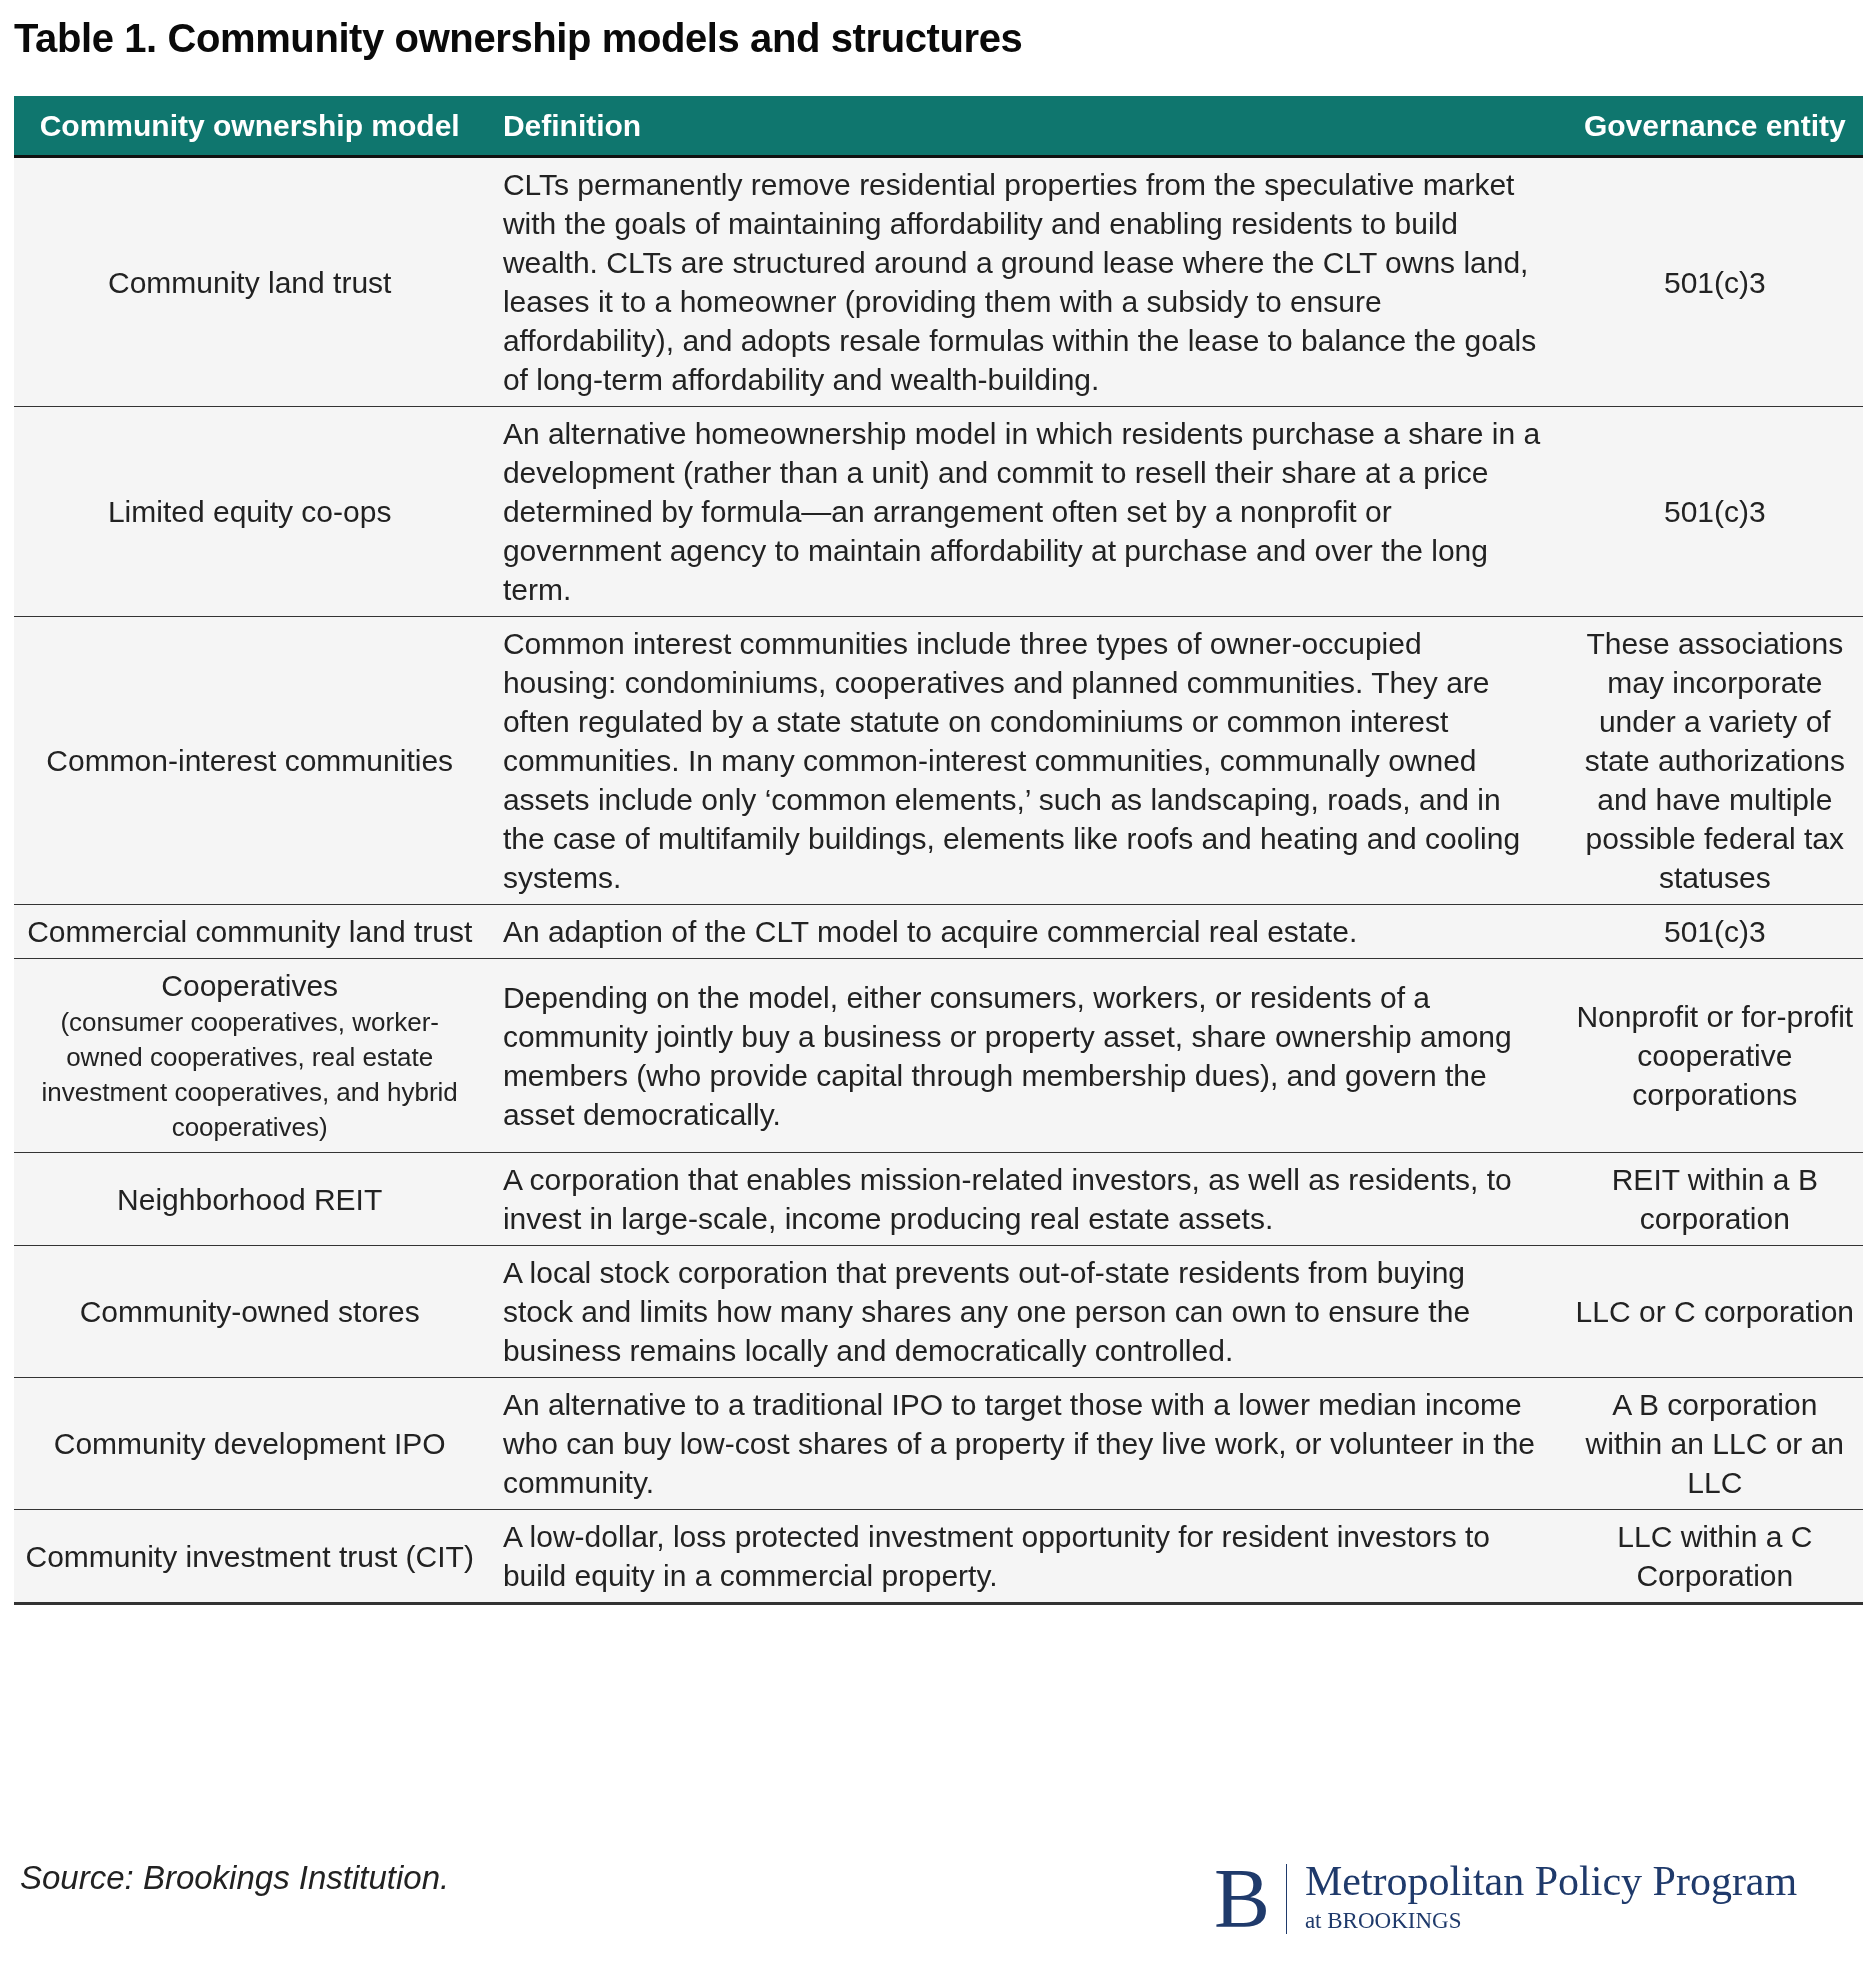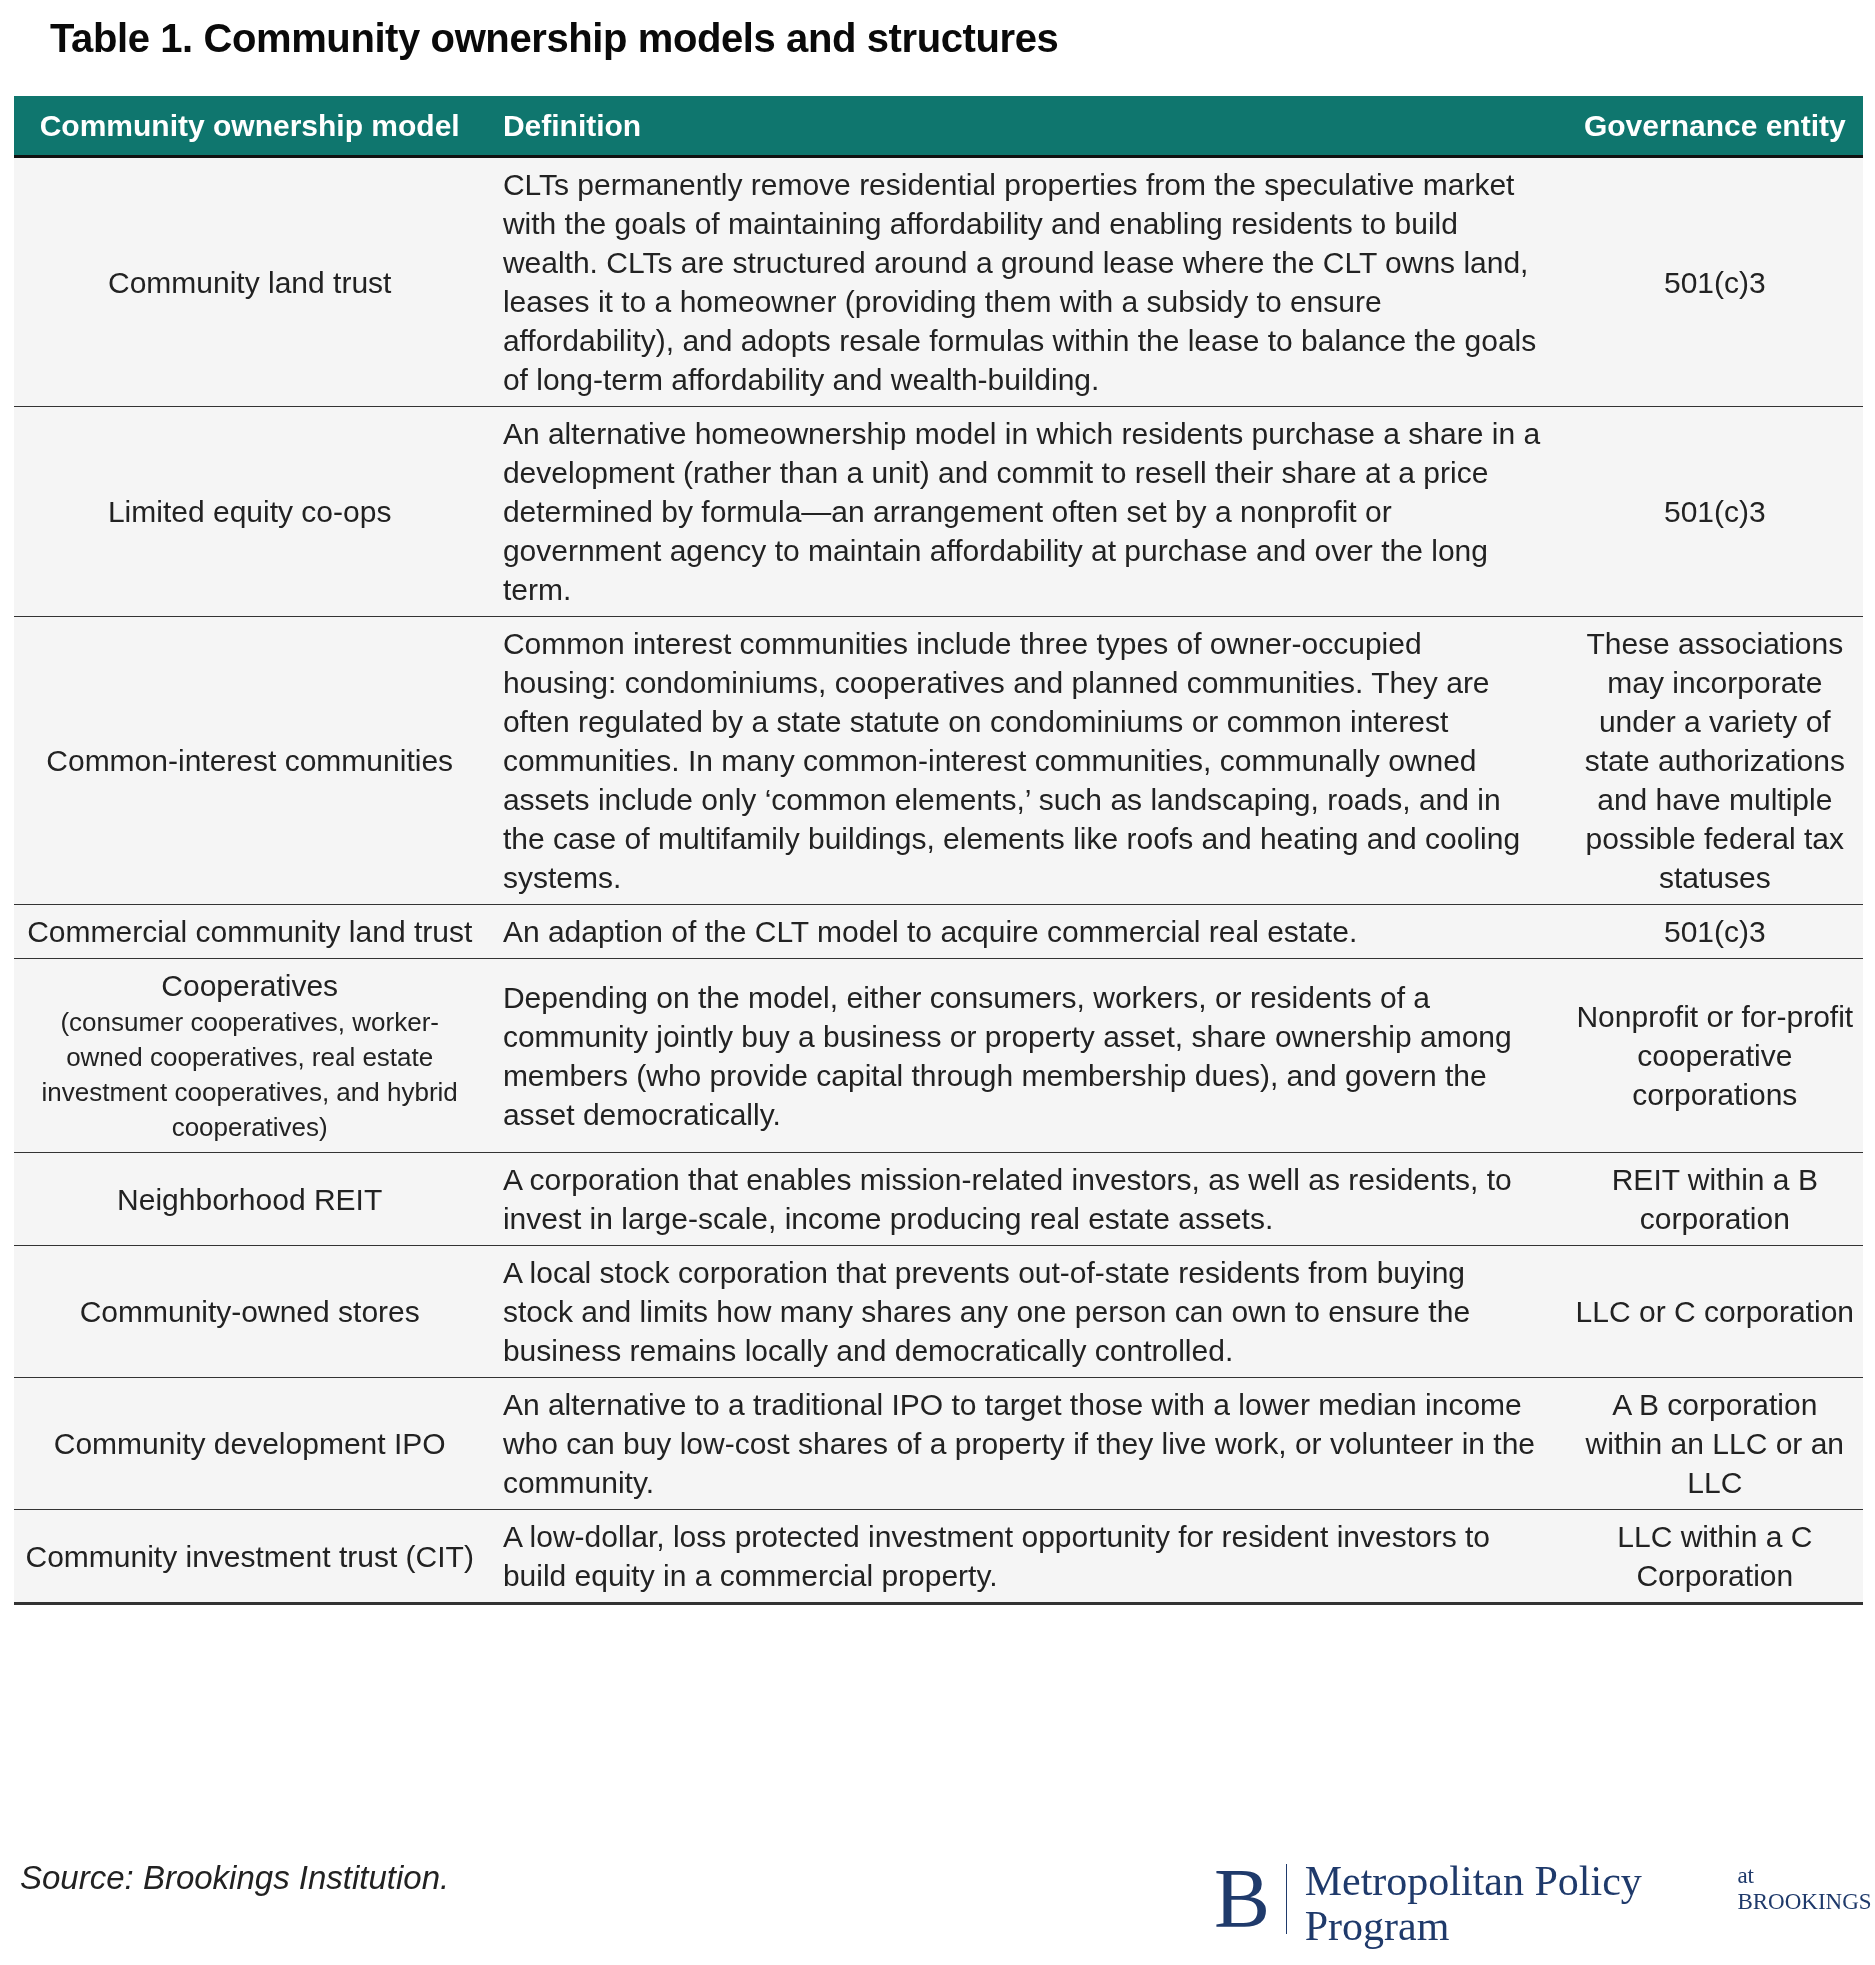--- a/index.html
+++ b/index.html
@@ -1,33 +1,33 @@
 <!DOCTYPE html>
 <html style="font-size:14px"><head>
 <meta charset="utf-8">
 <style>
   html, body { margin: 0; padding: 0; background: #ffffff; }
   body { width: 1875px; height: 1965px; position: relative; font-family: "Liberation Sans", sans-serif; color: #1a1a1a; }
-  .title { position: absolute; left: 14px; top: 15.7px; font-size: 40px; font-weight: bold; letter-spacing: -0.4px; color: #0a0a0a; margin-left: 36px; }
+  .title { position: absolute; left: 14px; top: 15.7px; font-size: 40px; font-weight: bold; letter-spacing: -0.4px; color: #0a0a0a; }
   .tbl { position: absolute; left: 14px; top: 96px; width: 1849px; border-collapse: collapse; table-layout: fixed; }
   .tbl th { background: #0f766e; color: #ffffff; font-weight: bold; font-size: 30px; line-height: 38px; padding: 10.5px 8.7px; border-bottom: 3.5px solid #111; }
   .tbl th.c1 { width: 454px; text-align: center; }
   .tbl th.c2 { text-align: left; padding-left: 17.5px; }
   .tbl th.c3 { width: 279px; text-align: center; }
   .tbl td { background: #f5f5f5; font-size: 30px; line-height: 39px; color: #222; border-bottom: 1.7px solid #333; padding: 7px 8.7px; vertical-align: middle; }
   .tbl td.c1 { text-align: center; margin-top: 34px; }
   .tbl td.c2 { text-align: left; padding-left: 17.5px; padding-right: 26px; margin-top: 48px; }
   .tbl td.c3 { text-align: center; }
   .tbl tr:last-child td { border-bottom: 3.5px solid #333; }
   .sub { display: block; font-size: 26px; line-height: 35px; }
   .source { position: absolute; left: 20px; top: 1859px; font-size: 33px; font-style: italic; color: #222; }
   .logo { position: absolute; left: 1214px; top: 1859px; height: 87px; display: flex; align-items: flex-start; }
   .logo-b { font-family: "Liberation Serif", serif; font-size: 84px; line-height: 79px; color: #1f3a6b; }
   .logo-bar { width: 1.7px; height: 70px; background: #1f3a6b; margin: 5.2px 17.5px 0 15.7px; }
-  .logo-text { display: flex; flex-direction: row; }
+  .logo-text { display: flex; flex-direction: column; }
   .logo-main { font-family: "Liberation Serif", serif; font-size: 42px; line-height: 45px; color: #1f3a6b; }
   .logo-sub { font-family: "Liberation Serif", serif; font-size: 23px; color: #1f3a6b; margin-top: 3.5px; }
 </style>
 </head>
 <body>
 
 <div class="title">Table 1. Community ownership models and structures</div>
 
 <table class="tbl">
   <thead>

